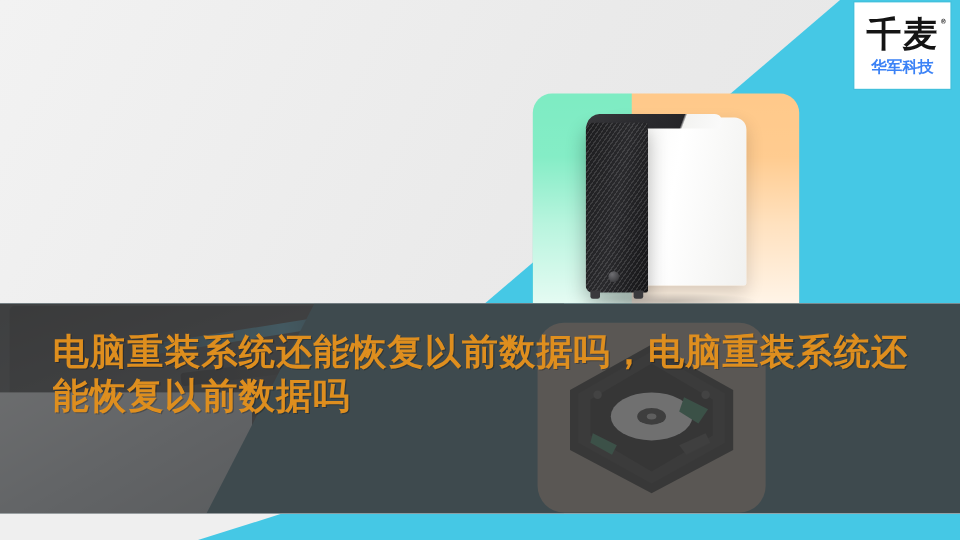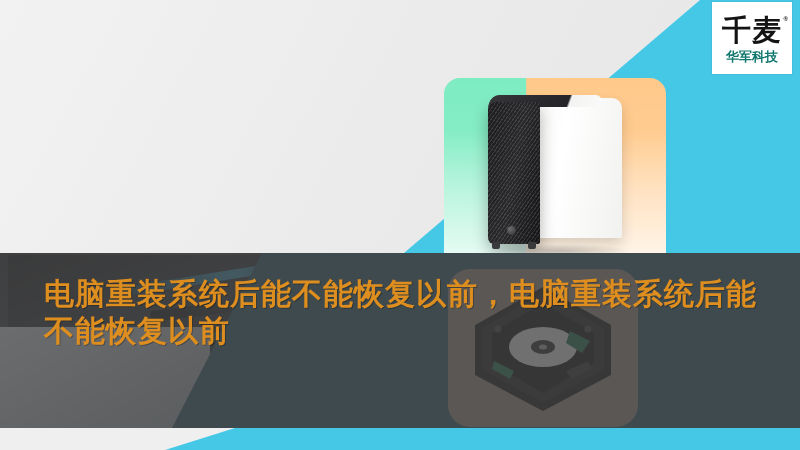--- a/index.html
+++ b/index.html
@@ -49,21 +49,21 @@
     background: #ffffff;
     box-shadow: 0 0 0 1px rgba(0,0,0,0.04);
     display: flex;
     flex-direction: column;
     align-items: center;
     justify-content: center;
     padding-top: 2px;
     box-sizing: border-box;
   }
   .logo-main {
-    font-family: Liberation Sans, sans-serif;
+    font-family: Liberation Mono, monospace;
     font-size: 29px;
     font-weight: 700;
     line-height: 1;
     color: #141414;
     letter-spacing: 1px;
     position: relative;
     text-align: center;
   }
   .logo-tm {
     position: absolute;
@@ -71,21 +71,21 @@
     font-size: 6px;
     font-weight: 700;
     color: #141414;
     line-height: 1;
   }
   .logo-sub {
     font-family: "DejaVu Sans", sans-serif;
     font-size: 13px;
     font-weight: 700;
     line-height: 1;
-    color: #0f766e;
+    color: #3b82f6;
     margin-top: 5px;
     letter-spacing: 0px;
   }
 
   
   .headline {
     position: absolute;
     left: 160px; top: 105px;
     font-size: 33px;
     font-weight: 700;
@@ -339,19 +339,19 @@
         <polygon points="100,48 120,58 112,70 96,60" fill="#1f6b4a"></polygon>
         <polygon points="24,78 44,88 40,96 22,86" fill="#236b4c"></polygon>
         <polygon points="96,88 118,78 122,86 102,96" fill="#2b2b2b"></polygon>
         <circle cx="118" cy="46" r="3.5" fill="#3a3a3a"></circle>
         <circle cx="28" cy="46" r="3.5" fill="#3a3a3a"></circle>
       </svg>
     </div>
   </div>
 
   <div class="caption-overlay"></div>
-  <div class="caption-text">电脑重装系统后能不能恢复以前，电脑重装系统后能不能恢复以前</div>
+  <div class="caption-text">电脑重装系统还能恢复以前数据吗，电脑重装系统还能恢复以前数据吗</div>
 
   <div class="footer-strip">
     <div class="footer-cyan"></div>
   </div>
 
 </div>
 
 </body></html>

